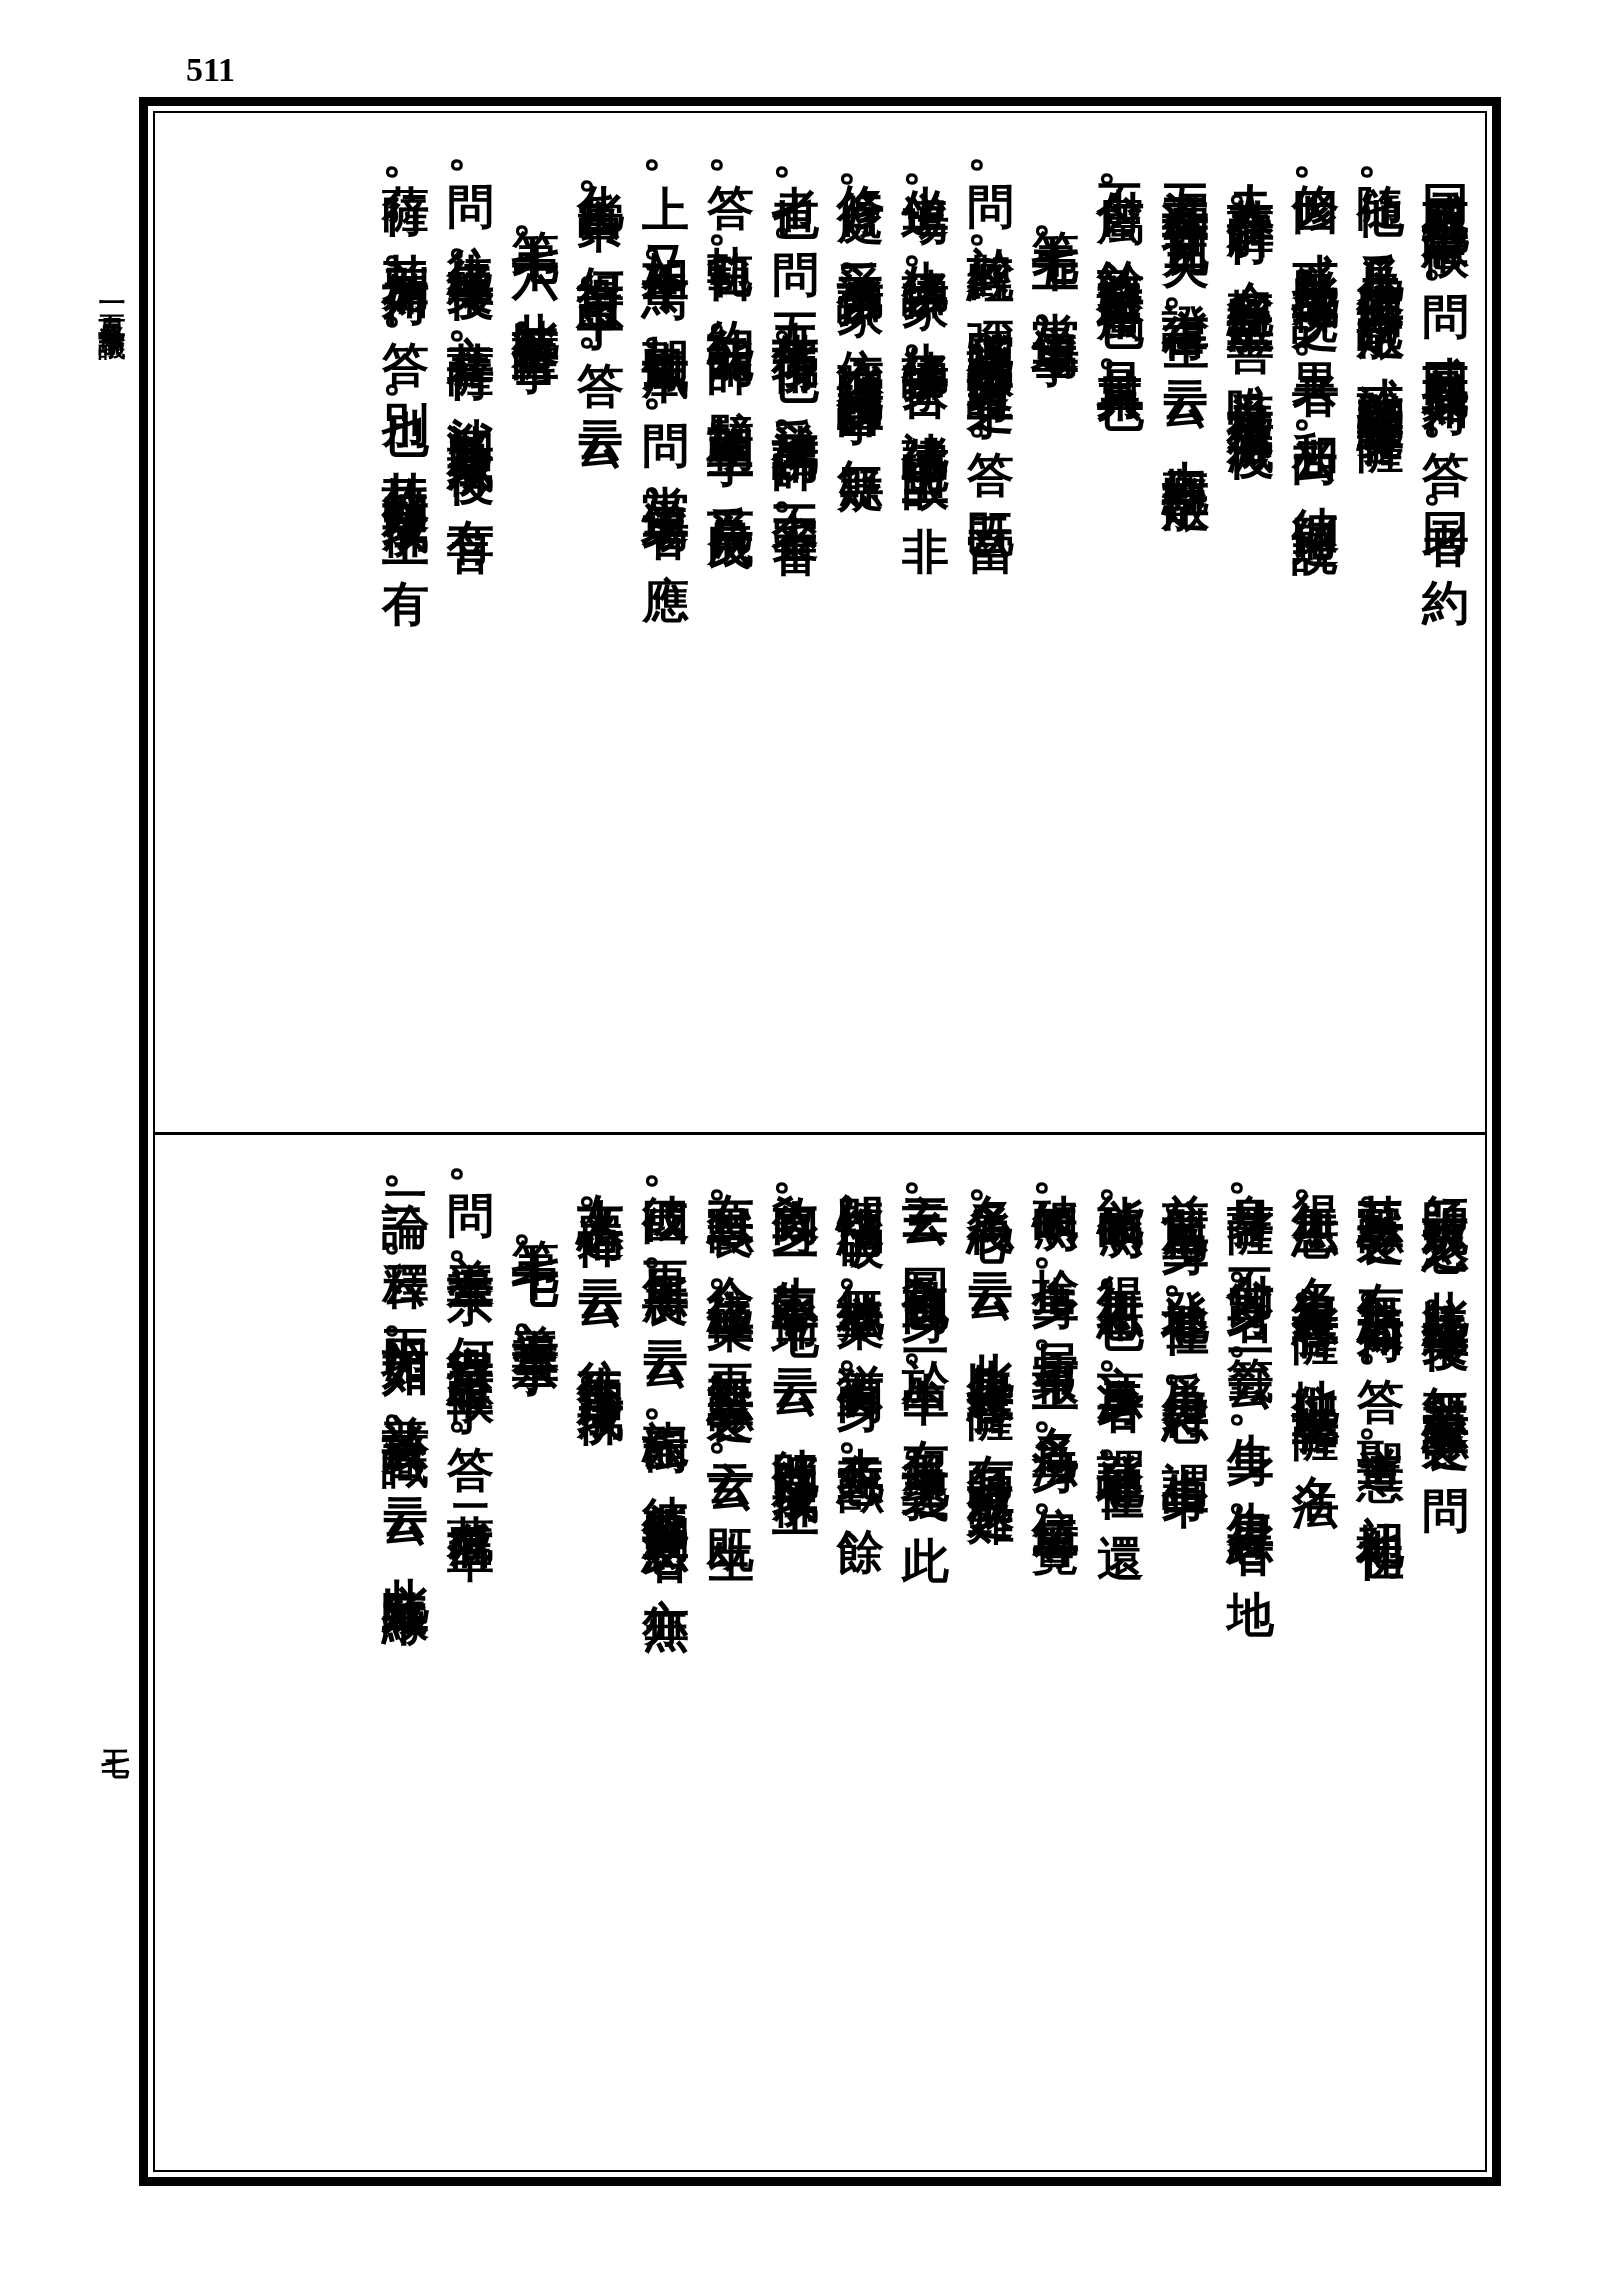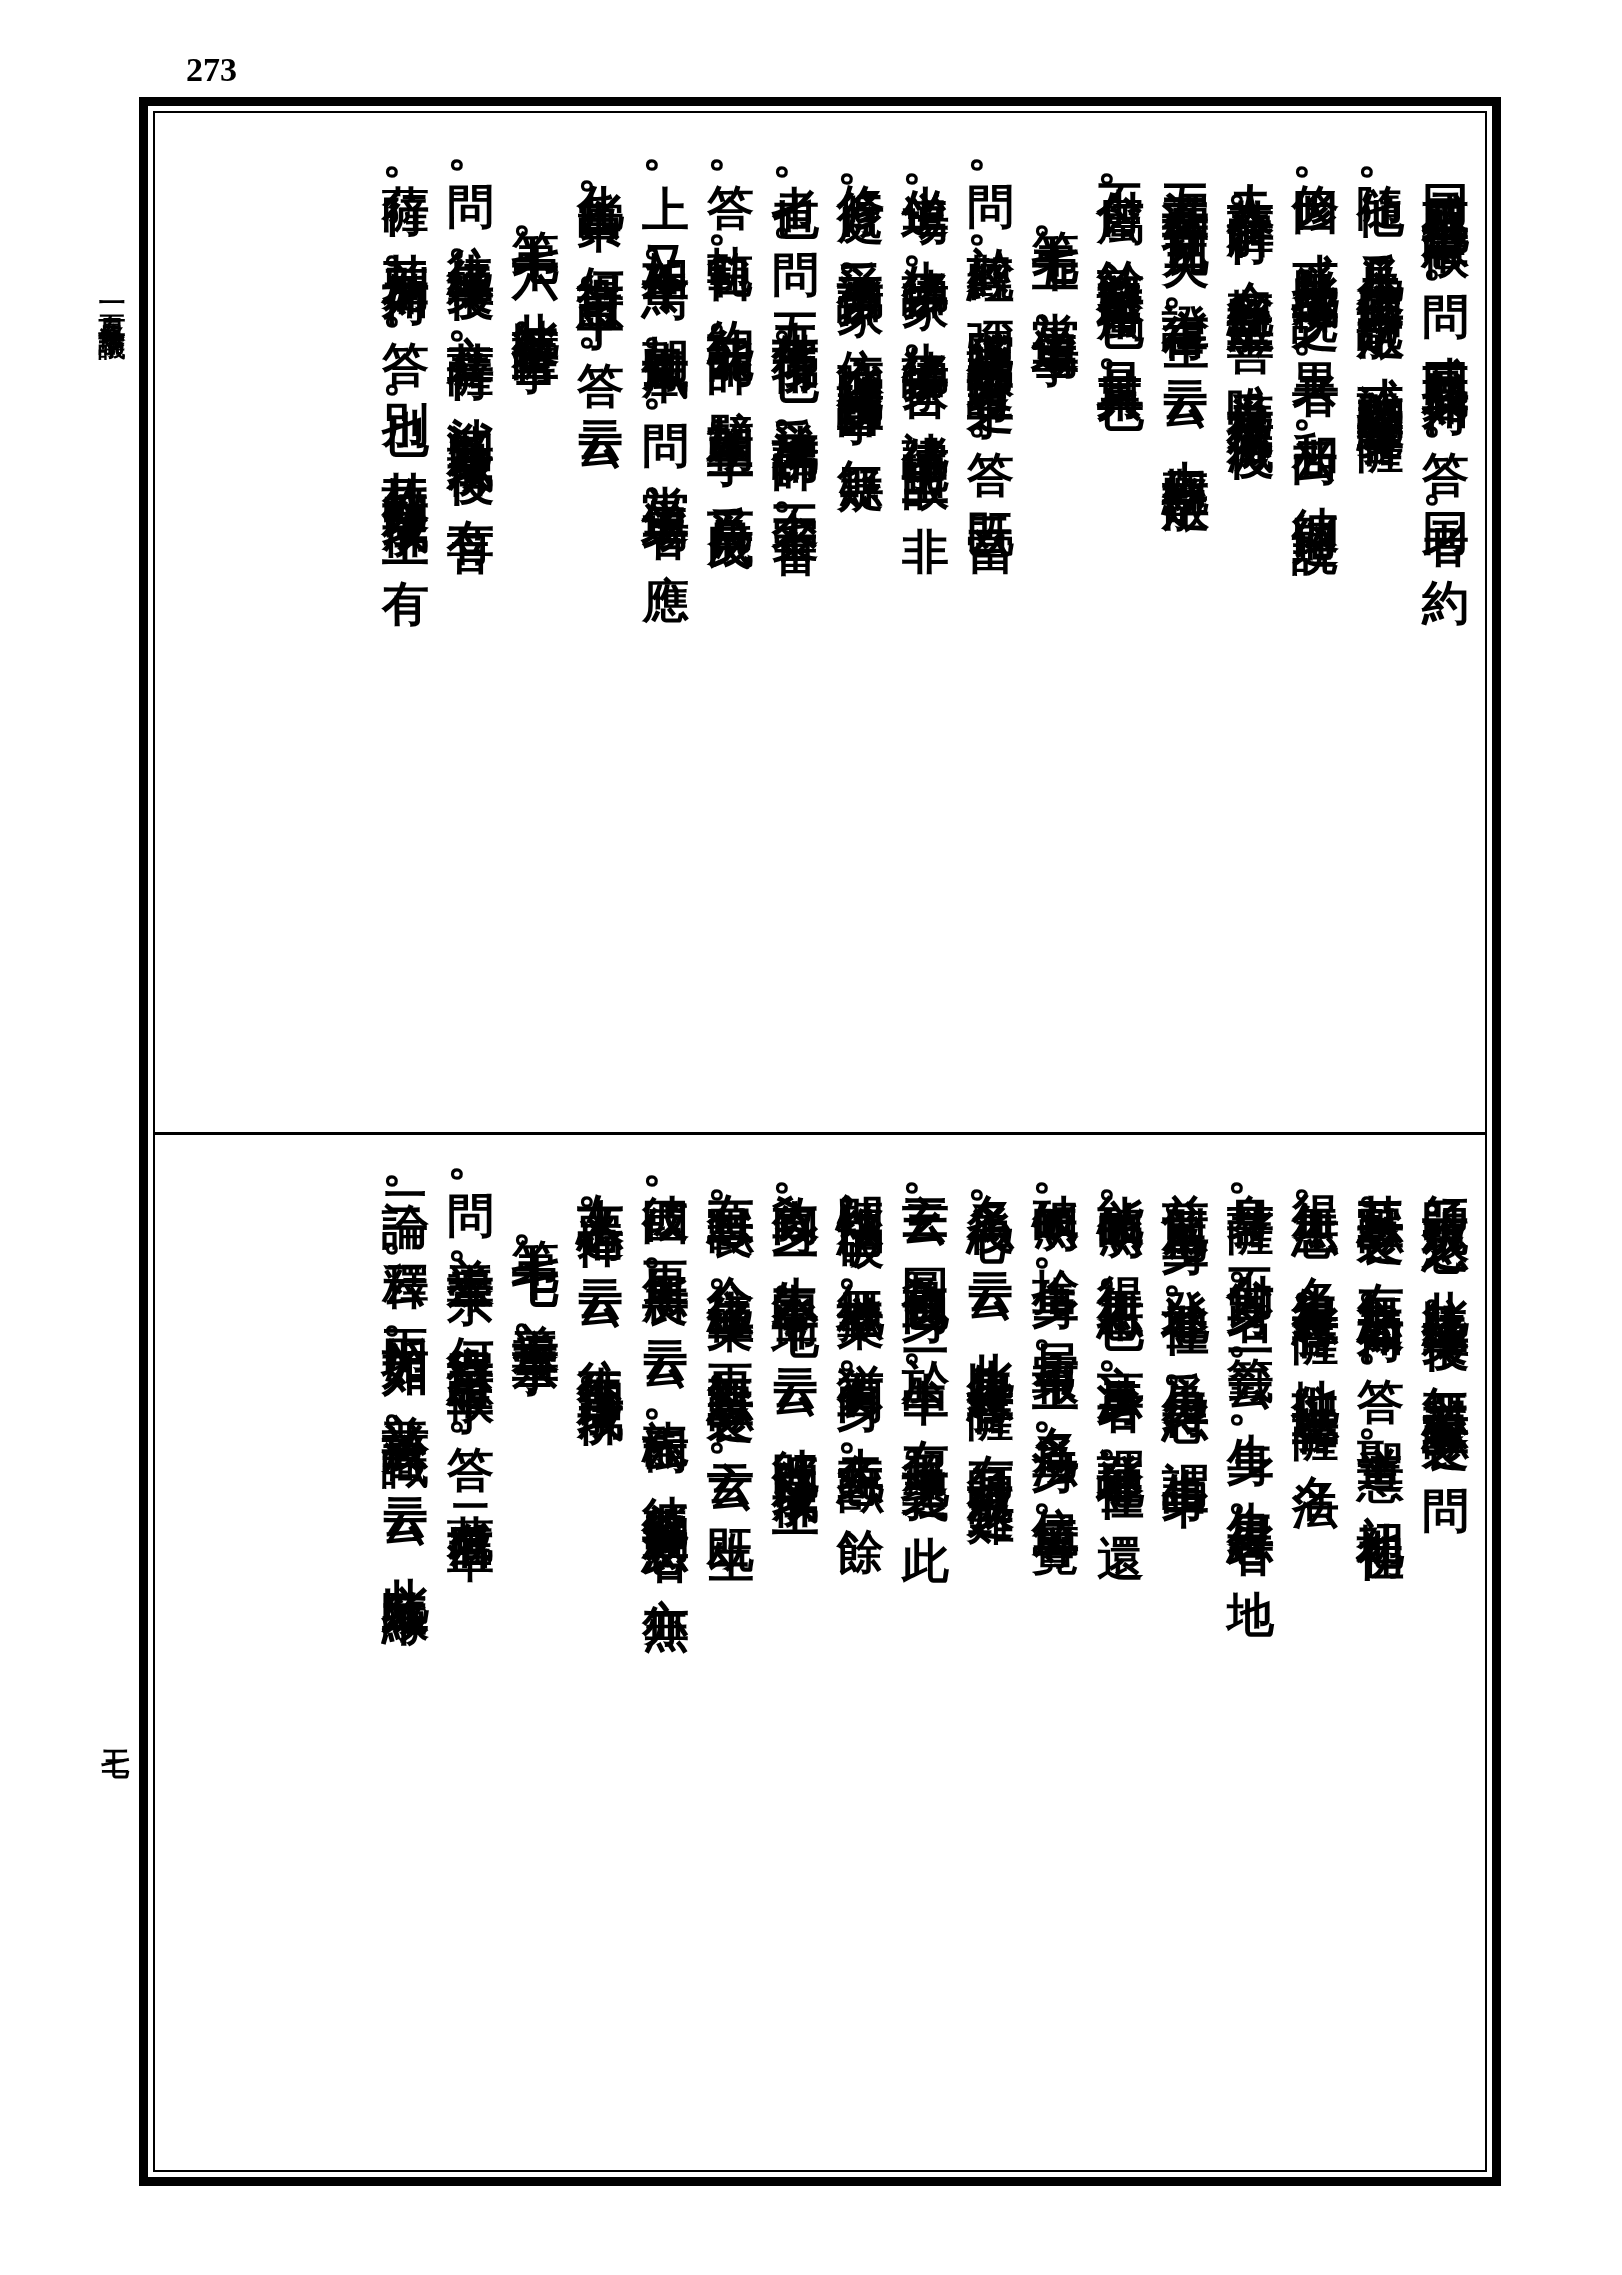--- a/index.html
+++ b/index.html
@@ -22,21 +22,21 @@
   .half.upper { top: 147px; height: 975px; }
   .half.lower { top: 1156px; height: 1000px; }
   .col { writing-mode: vertical-rl; text-orientation: upright; font-size: 47px; line-height: 1;
          width: 65px; height: 100%; letter-spacing: 7px; font-weight: bold; white-space: nowrap;
          overflow: hidden; }
   .col.heading { padding-top: 45px; box-sizing: border-box; }
 </style>
 </head>
 <body>
 
-<div class="page-number">273</div>
+<div class="page-number">511</div>
 <div class="side-title">一夏百條論議下</div>
 <div class="side-folio">三七</div>
 
 <div class="frame-outer"></div>
 <div class="frame-inner"></div>
 <div class="divider"></div>
 
 <div class="half upper">
   <div class="col">同或異也得意申候。問。或同或異如何。答。同者。約</div>
   <div class="col">隨他。爲凡夫往生修因說定散。或說聲聞緣覺菩薩</div>

